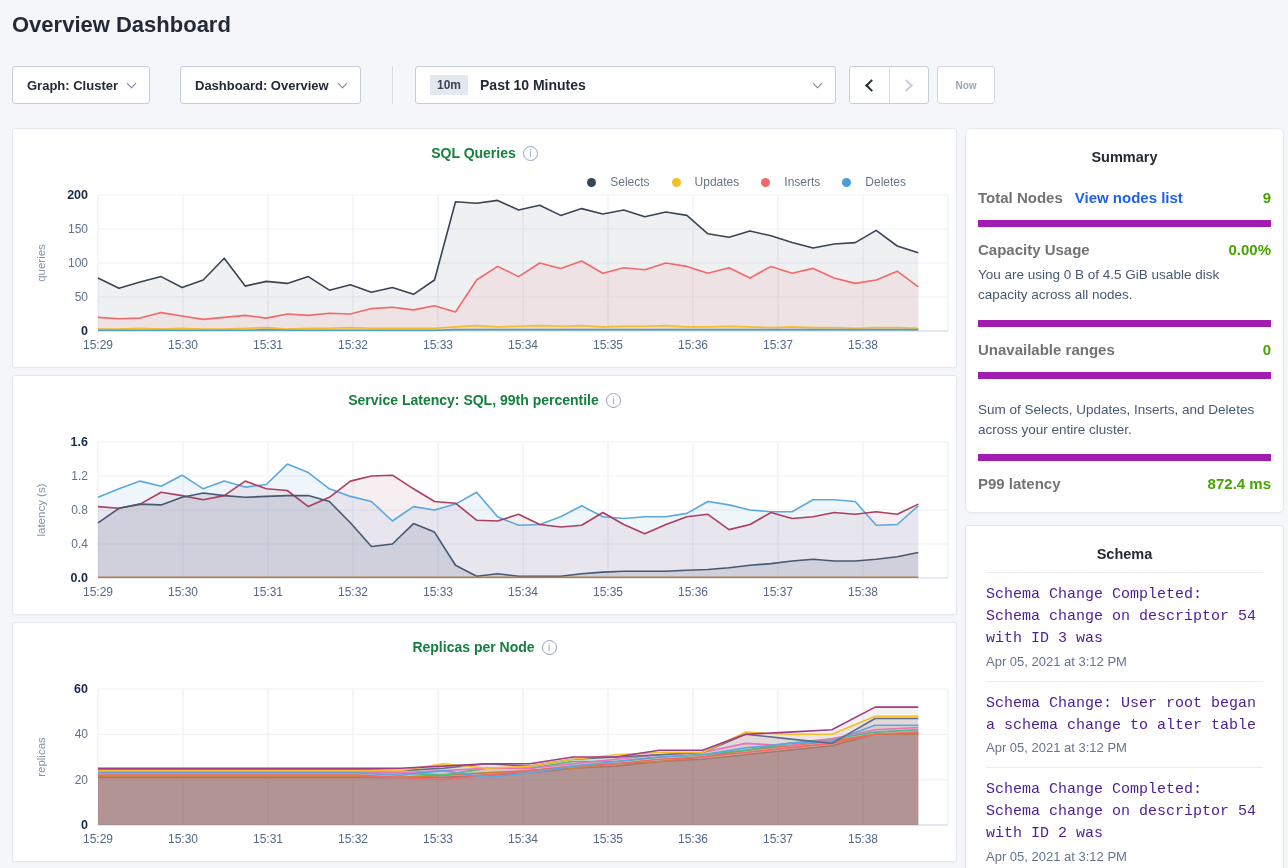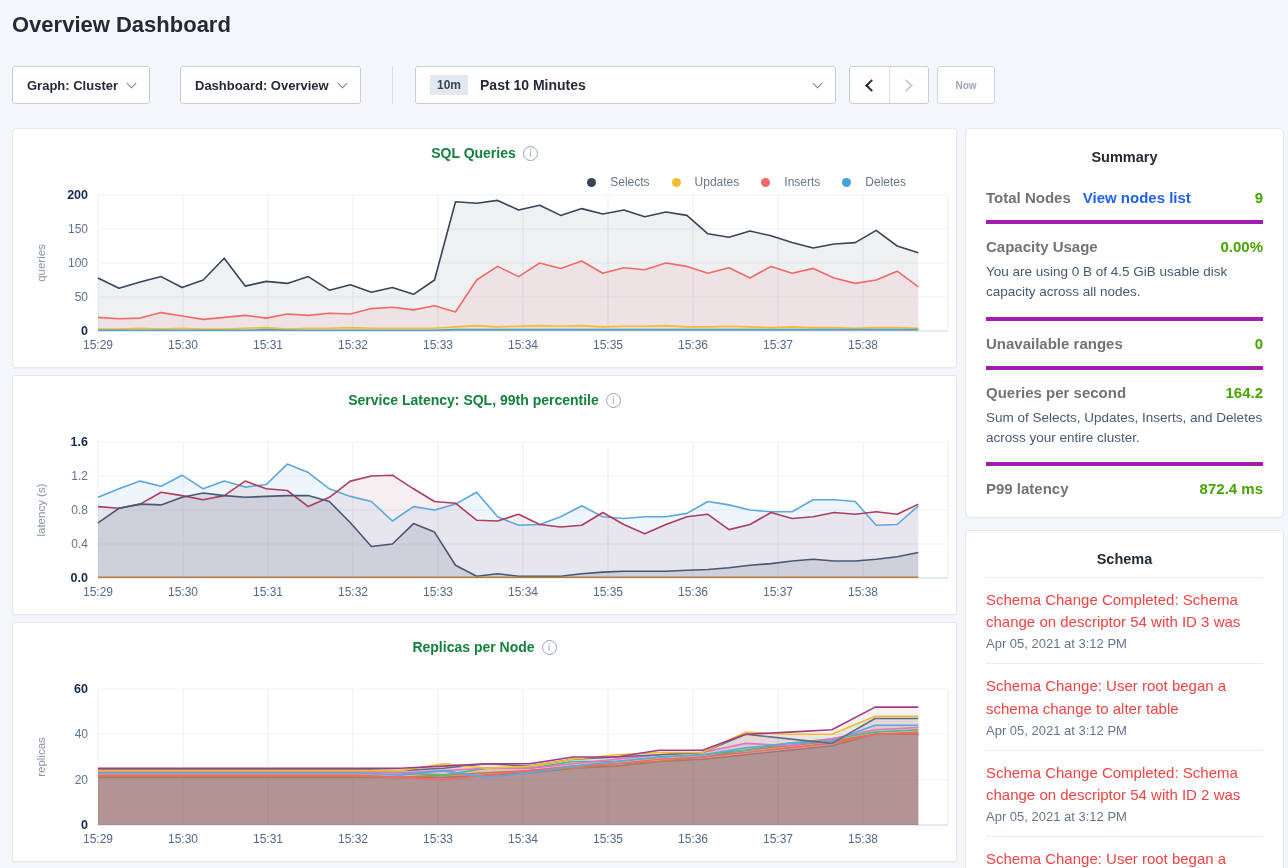--- a/index.html
+++ b/index.html
@@ -75,33 +75,33 @@
   .legend { position:absolute; top:46px; right:50px; display:flex; gap:22px; }
   .legend-item { display:flex; align-items:center; gap:14px; font-size:12px; color:#667586; cursor:pointer; }
   .legend-item .dot { width:9px; height:9px; border-radius:50%; flex:0 0 auto; }
   .chart-svg { position:absolute; left:0; top:58px; }
   svg text { font-family:"Liberation Sans", sans-serif; }
   .ytick { font-size:12px; fill:#5f7390; }
   .ytick.strong { font-size:12.5px; font-weight:bold; fill:#16294e; }
   .xtick { font-size:12px; fill:#54688c; }
   .ylab  { font-size:11.5px; fill:#8793a9; }
   
-  .summary-card { padding:14px 20px 6px; margin-bottom:12px;border-radius:6px; }
+  .summary-card { padding:14px 12px 6px; margin-bottom:12px;border-radius:6px; }
   .panel-title { text-align:center; font-size:14.5px; font-weight:700; color:#242a35; padding:6px 0 10px; }
-  .sum-row { padding:14px 0; border-top:4px solid #a21caf; }
+  .sum-row { padding:14px 0; border-top:7px solid #a21caf; }
   .sum-head { display:flex; align-items:baseline; }
   .sum-label { font-size:15px; font-weight:700; color:#737373; }
   .sum-link { font-size:15px; font-weight:700; color:#2160f0; margin-left:12px; text-decoration:none; cursor:pointer; }
   .sum-value { margin-left:auto; font-size:15px; font-weight:700; color:#46a400; }
   .sum-desc { margin-top:7px; font-size:13.5px; line-height:1.5; color:#475872; }
   
   .events-card { padding:14px 20px; }
   .event-item { padding:11px 0 12px; border-top:1px solid #e9edf2; }
   .event-item:first-of-type { border-top:none; }
-  .event-text { font-size:15px; line-height:1.48; color:#ef4444; }
+  .event-text { font-size:15px; line-height:1.48; color:#4c1d95;font-family:Liberation Mono, monospace; }
   .event-time { font-size:13px; color:#67748f; margin-top:3px; }
 </style>
 </head>
 <body>
 
 <h1 class="page-title">Overview Dashboard</h1>
 
 <div class="toolbar">
   <button class="btn dropdown" style="left:12px;">
     <span>Graph: Cluster</span>
@@ -331,24 +331,20 @@
     </div>
 
     <div class="sum-row">
       <div class="sum-head">
         <span class="sum-label">Unavailable ranges</span>
         <span class="sum-value">0</span>
       </div>
     </div>
 
     <div class="sum-row">
-      <div class="sum-head">
-        <span class="sum-label">Queries per second</span>
-        <span class="sum-value">164.2</span>
-      </div>
       <div class="sum-desc">Sum of Selects, Updates, Inserts, and Deletes across your entire cluster.</div>
     </div>
 
     <div class="sum-row">
       <div class="sum-head">
         <span class="sum-label">P99 latency</span>
         <span class="sum-value">872.4 ms</span>
       </div>
     </div>
   </div>

